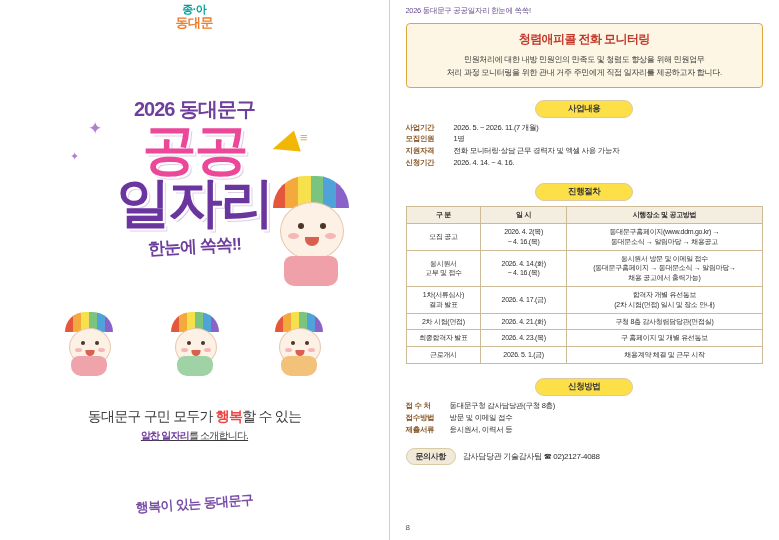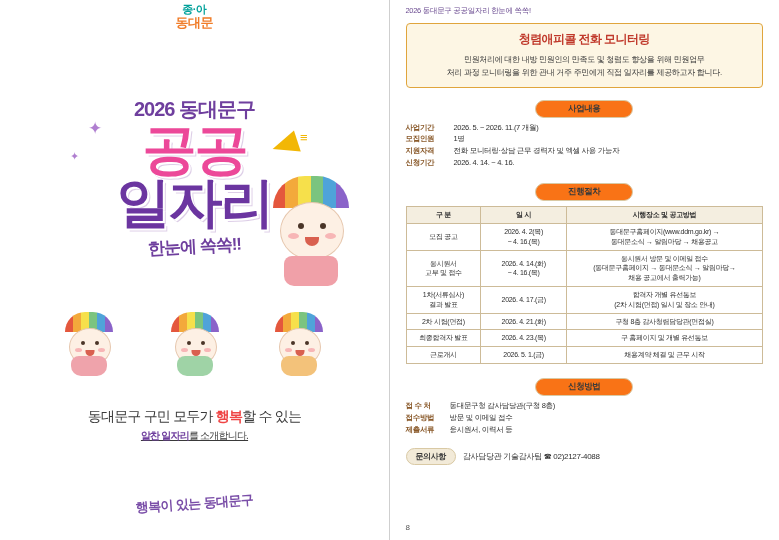--- a/index.html
+++ b/index.html
@@ -82,21 +82,21 @@
 
   
   .rp{position:absolute;inset:0;padding:6px 16px;box-sizing:border-box;}
   .rp-head{font-size:7.5px;color:#6a4a90;letter-spacing:-0.3px;margin-bottom:7px;}
   .title-box{border:1.5px solid #e0a53c;background:#fdf6e4;border-radius:4px;padding:7px 10px;}
   .title-box .tb-title{text-align:center;font-size:12px;font-weight:bold;color:#c0392b;
     letter-spacing:-0.6px;margin-bottom:6px;}
   .title-box .tb-body{font-size:8px;color:#3a3a3a;line-height:1.6;letter-spacing:-0.3px;text-align:center;}
 
   .sec-title{margin:12px auto 5px;width:96px;text-align:center;font-size:8.5px;font-weight:bold;
-    color:#3a3a3a;background:#f97316;border:1px solid #d9c9a4;border-radius:9px;padding:2px 0;letter-spacing:-0.4px;}
+    color:#3a3a3a;background:#fde047;border:1px solid #d9c9a4;border-radius:9px;padding:2px 0;letter-spacing:-0.4px;}
 
   .kv{display:flex;font-size:7.5px;color:#2f2f2f;line-height:1.45;letter-spacing:-0.3px;margin-bottom:1px;}
   .kv .k{width:48px;flex:none;color:#8a5a2b;font-weight:bold;}
   .kv .v{flex:1;}
   .kv .v div{margin-bottom:0;}
 
   table.proc{width:100%;border-collapse:collapse;font-size:7px;color:#2f2f2f;letter-spacing:-0.3px;}
   table.proc th{background:#f4eee0;border:1px solid #cdbb98;padding:3px 2px;font-weight:bold;text-align:center;}
   table.proc td{border:1px solid #cdbb98;padding:3px 3px;text-align:center;vertical-align:middle;line-height:1.4;}
 

